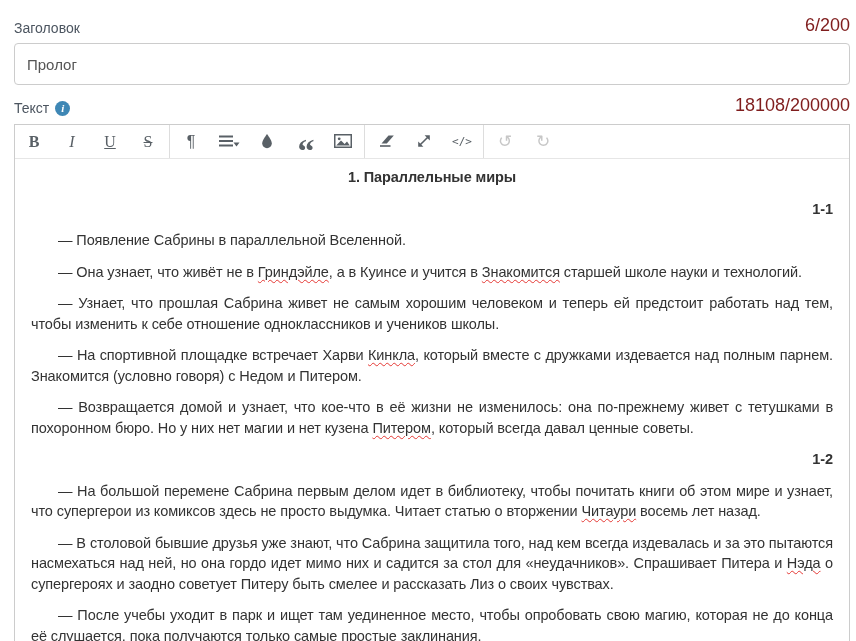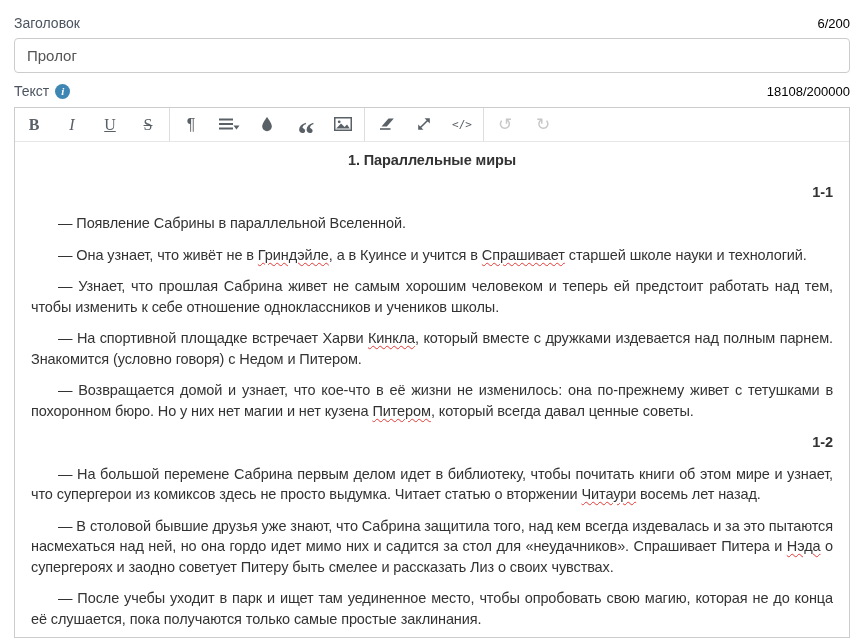--- a/index.html
+++ b/index.html
@@ -9,32 +9,32 @@
     font-family:"Liberation Sans", sans-serif;
     -webkit-font-smoothing:antialiased;
   }
   .page { padding:15px 6px 0 14px; }
 
   .field-row {
     display:flex; justify-content:space-between; align-items:flex-end;
     font-size:14px; color:#4c5560;
   }
   .field-row .label { display:inline-flex; align-items:center; gap:6px; }
-  .counter { color:#000000; font-size:13px; }
+  .counter { color:#7f1d1d; font-size:18px; }
 
   .info-icon {
     width:15px; height:15px; border-radius:50%;
     background:#3e87b5; color:#fff;
     display:inline-flex; align-items:center; justify-content:center;
     font:italic 700 11px "Liberation Serif", serif;
   }
   .info-icon::before { content:"i"; }
 
   input.title-input {
-    display:block; width:100%; height:35px; margin-top:7px;
+    display:block; width:100%; height:42px; margin-top:7px;
     border:1px solid #ccc; border-radius:4px;
     padding:0 12px; font-size:15px; color:#555;
     font-family:"Liberation Sans", sans-serif;
     outline:none;
   }
 
   .text-row { margin-top:10px; }
 
   .editor {
     margin-top:8px; border:1px solid #ccc; height:531px;
@@ -168,21 +168,21 @@
           <span class="g" data-name="undo-icon">↺</span>
         </button>
         <button class="tb-btn disabled" data-name="redo-button">
           <span class="g" data-name="redo-icon">↻</span>
         </button>
       </div>
     <div class="content" data-name="editor-content" contenteditable="false" style="">
         <p class="title" data-name="chapter-title"><span data-name="text-run">1. Параллельные миры</span></p>
         <p class="sub" data-name="scene-heading"><span data-name="text-run">1-1</span></p>
         <p class="para" data-name="paragraph"><span data-name="text-run">— Появление Сабрины в параллельной Вселенной.</span></p>
-        <p class="para" data-name="paragraph"><span data-name="text-run">— Она узнает, что живёт не в </span><span class="spell" data-name="spellcheck-error">Гриндэйле</span><span data-name="text-run">, а в Куинсе и учится в </span><span class="spell" data-name="spellcheck-error">Спрашивает</span><span data-name="text-run"> старшей школе науки и технологий.</span></p>
+        <p class="para" data-name="paragraph"><span data-name="text-run">— Она узнает, что живёт не в </span><span class="spell" data-name="spellcheck-error">Гриндэйле</span><span data-name="text-run">, а в Куинсе и учится в </span><span class="spell" data-name="spellcheck-error">Знакомится</span><span data-name="text-run"> старшей школе науки и технологий.</span></p>
         <p class="para" data-name="paragraph"><span data-name="text-run">— Узнает, что прошлая Сабрина живет не </span><span class="gram" data-name="grammar-hint">самым хорошим</span><span data-name="text-run"> человеком и теперь ей предстоит работать над тем, чтобы изменить к себе отношение одноклассников и учеников школы.</span></p>
         <p class="para" data-name="paragraph"><span data-name="text-run">— На спортивной площадке встречает Харви </span><span class="spell" data-name="spellcheck-error">Кинкла</span><span data-name="text-run">, который вместе с </span><span class="gram" data-name="grammar-hint">дружками</span><span data-name="text-run"> издевается над полным парнем. Знакомится (условно говоря) с Недом и Питером.</span></p>
         <p class="para" data-name="paragraph"><span data-name="text-run">— Возвращается домой и узнает, что кое-что в её жизни не изменилось: она по-прежнему живет с тетушками в похоронном бюро. Но у них нет магии и нет кузена </span><span class="spell" data-name="spellcheck-error">Питером</span><span data-name="text-run">, который всегда давал ценные советы.</span></p>
         <p class="sub" data-name="scene-heading"><span data-name="text-run">1-2</span></p>
         <p class="para" data-name="paragraph"><span data-name="text-run">— На большой перемене Сабрина первым делом идет в библиотеку, чтобы почитать книги об этом мире и узнает, что супергерои из комиксов здесь не просто выдумка. Читает статью о вторжении </span><span class="spell" data-name="spellcheck-error">Читаури</span><span data-name="text-run"> восемь лет назад.</span></p>
         <p class="para" data-name="paragraph"><span data-name="text-run">— В столовой бывшие друзья уже знают, что Сабрина защитила того, над кем всегда издевалась и за это пытаются насмехаться над ней, но она гордо идет мимо них и садится за стол для «неудачников». Спрашивает Питера и </span><span class="spell" data-name="spellcheck-error">Нэда</span><span data-name="text-run"> о супергероях и заодно советует Питеру быть смелее и рассказать Лиз о своих чувствах.</span></p>
         <p class="para" data-name="paragraph"><span data-name="text-run">— После учебы уходит в парк и ищет там уединенное место, чтобы опробовать свою магию, которая не до конца её слушается, пока получаются только самые простые заклинания.</span></p>
       </div>
   </div>
 

